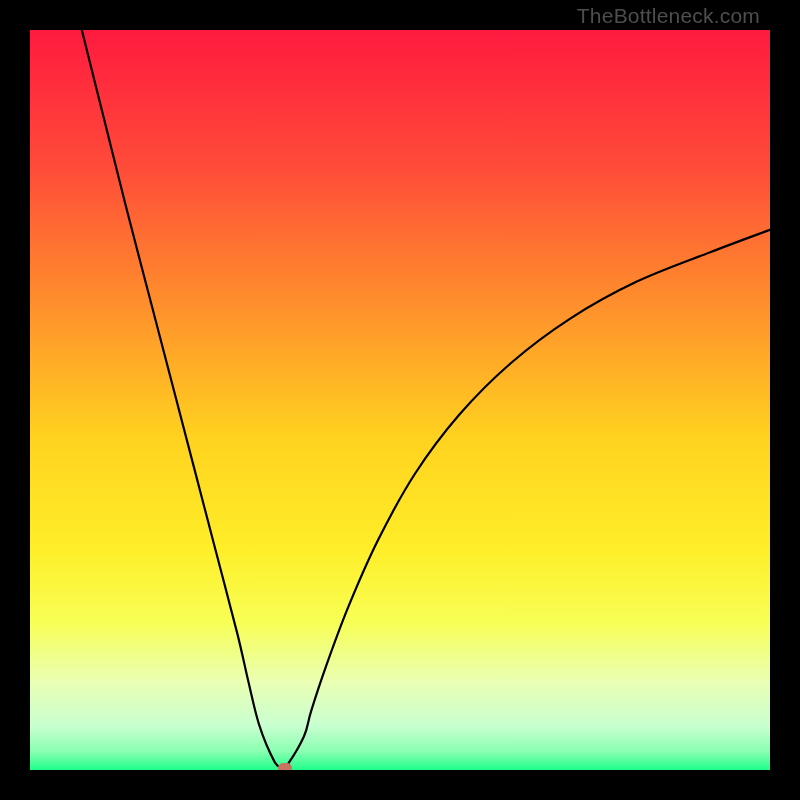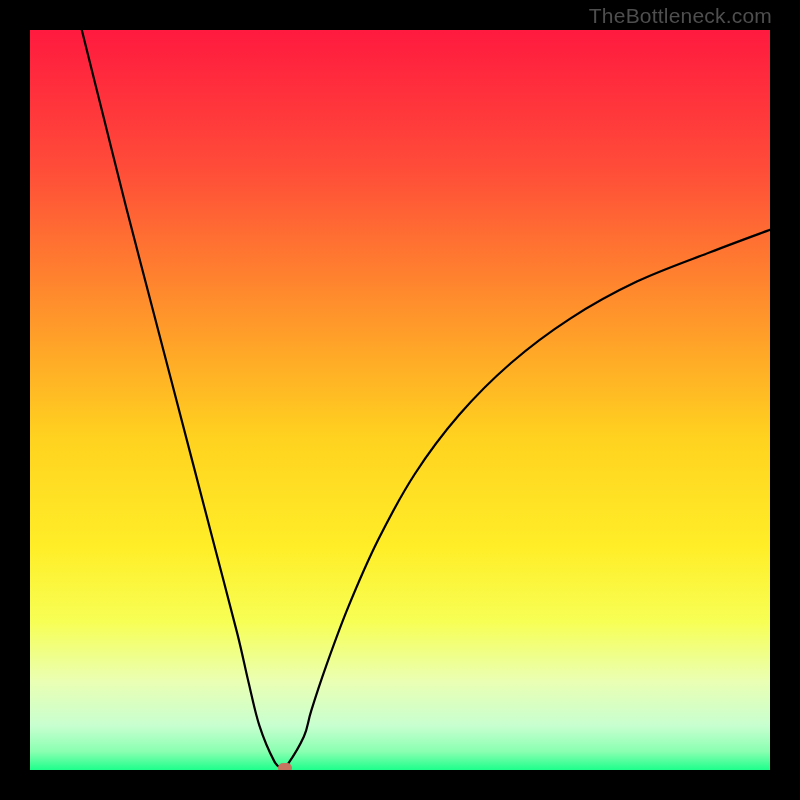--- a/index.html
+++ b/index.html
@@ -35,21 +35,21 @@
   .curve-svg {
     position: absolute;
     left: 0;
     top: 0;
     width: 100%;
     height: 100%;
   }
   .watermark {
     position: absolute;
     top: 4px;
-    right: 28px;
+    right: 40px;
     color: #4e4e4e;
     font-size: 21px;
     font-weight: 400;
     letter-spacing: 0.2px;
   }
   .marker {
     position: absolute;
     width: 14px;
     height: 10px;
     border-radius: 5px;

